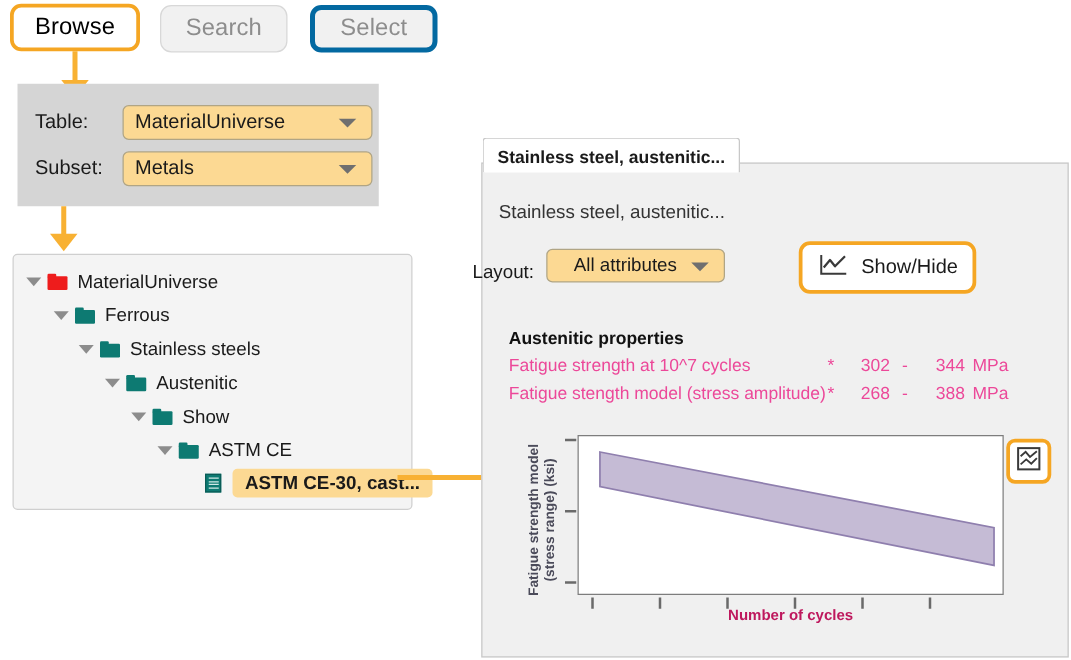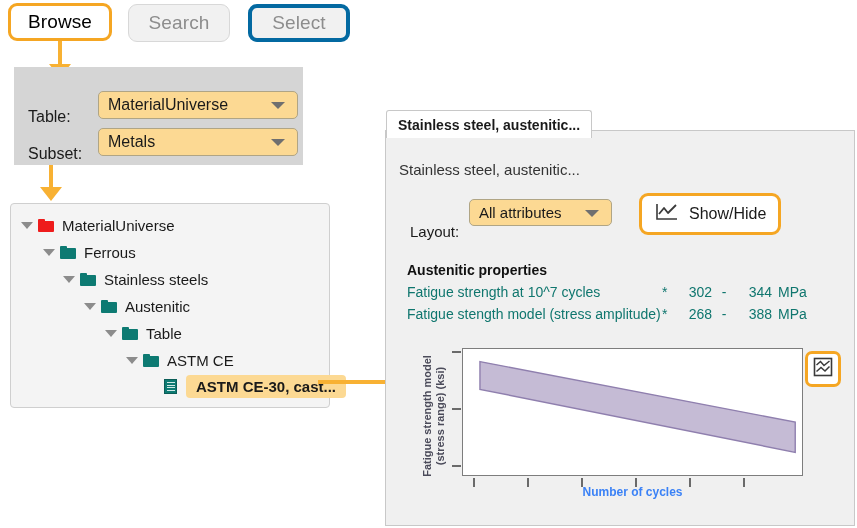--- a/index.html
+++ b/index.html
@@ -79,21 +79,20 @@
     background: #d5d5d5;
   }
   .sel-row {
     position: absolute;
     display: flex; align-items: center;
     left: 14px;
   }
   .sel-label {
     font-size: 16px; color: #1a1a1a;
     width: 70px;
-    margin-top: 24px;
   }
   .combo {
     width: 200px; height: 28px;
     background: #fcd993;
     border: 1px solid #b0a585;
     border-radius: 5px;
     display: flex; align-items: center;
     padding: 0 6px 0 9px;
     position: relative;
   }
@@ -200,28 +199,28 @@
     color: #1a1a1a;
     z-index: 3;
   }
   #panel-subtitle {
     position: absolute;
     left: 399px; top: 161px;
     font-size: 15px; color: #333333;
   }
   #layout-row {
     position: absolute;
-    left: 410px; top: 199px;
-    display: flex; align-items: flex-start;
+    left: 378px; top: 199px;
+    display: flex; align-items: flex-end;
   }
   #layout-row .sel-label { width: 59px; font-size: 15px; }
   #layout-combo {
     width: 143px; height: 27px;
   }
-  #layout-combo .val { font-size: 15px; }
+  #layout-combo .val { font-size: 15px; margin-left: 12px; }
   #showhide-btn {
     position: absolute;
     left: 639px; top: 193px;
     width: 142px; height: 42px;
     background: #ffffff;
     border: 3px solid #f5a623;
     border-radius: 9px;
     display: flex; align-items: center;
     padding-left: 13px;
     gap: 10px;
@@ -233,21 +232,21 @@
     position: absolute;
     left: 407px; top: 262px;
     width: 430px;
   }
   #props .head {
     font-size: 14px; font-weight: bold; color: #111111;
     margin-bottom: 6px;
   }
   .prop-row {
     display: flex; align-items: flex-end;
-    font-size: 14px; color: #0f766e;
+    font-size: 14px; color: #ec4899;
     margin-bottom: 6px;
   }
   .prop-name { width: 255px; }
   .prop-star { width: 14px; }
   .prop-lo { width: 36px; text-align: right; }
   .prop-dash { width: 24px; text-align: center; }
   .prop-hi { width: 36px; text-align: right; }
   .prop-unit { padding-left: 6px; }
 
   
@@ -281,21 +280,21 @@
   }
   .xtick {
     position: absolute;
     top: 133px; width: 2px; height: 9px;
     background: #6a6a6a;
   }
   #x-axis-title {
     position: absolute;
     left: 55px; top: 140px; width: 341px;
     text-align: center;
-    font-size: 12px; font-weight: bold; color: #3b82f6;
+    font-size: 12px; font-weight: bold; color: #be185d;
   }
   #x-axis-sub {
     position: absolute;
     left: 55px; top: 155px; width: 341px;
     text-align: center;
     font-size: 11px; color: #3c3c4a;
   }
   #chart-toggle-btn {
     position: absolute;
     left: 805px; top: 351px;
@@ -384,21 +383,21 @@
       </span>
       <span class="tree-label">Austenitic</span>
     </div>
 
     <div class="tree-row" style="left:94px; top:118px;">
       <span class="twisty"></span>
       <span class="folder-ico folder-teal">
         <span class="tab"></span>
           <span class="body"></span>
       </span>
-      <span class="tree-label">Table</span>
+      <span class="tree-label">Show</span>
     </div>
 
     <div class="tree-row" style="left:115px; top:145px;">
       <span class="twisty"></span>
       <span class="folder-ico folder-teal">
         <span class="tab"></span>
           <span class="body"></span>
       </span>
       <span class="tree-label">ASTM CE</span>
     </div>

